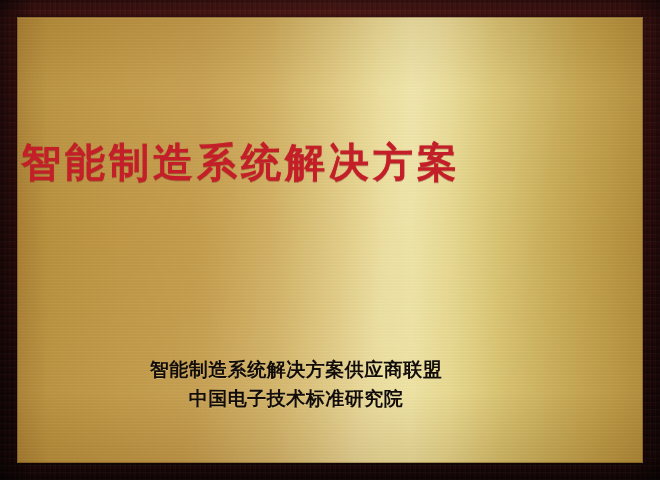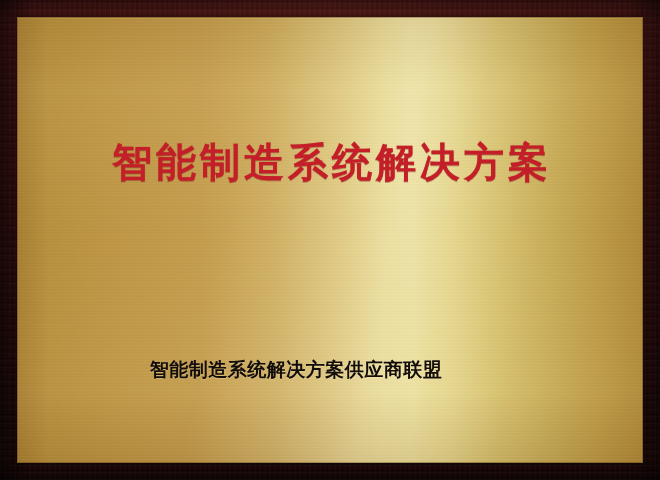--- a/index.html
+++ b/index.html
@@ -126,21 +126,20 @@
   #plate-content {
     position: absolute;
     inset: 0;
   }
 
   .title-block {
     position: absolute;
     left: 0;
     right: 0;
     top: 112px;
-    text-align: center;
   }
 
   .title-line {
     color: #c41f29;
     font-family: "Liberation Serif", "DejaVu Serif", serif;
     font-weight: 700;
     font-size: 40px;
     line-height: 68px;
     letter-spacing: 4px;
     text-indent: 4px;
@@ -182,17 +181,18 @@
     <div class="plate-sheen"></div>
 
     <div id="plate-content">
 
       <div class="title-block">
         <div class="title-line">智能制造系统解决方案</div>
       </div>
 
       <div class="signature-block">
         <div class="signature-line">智能制造系统解决方案供应商联盟</div>
+        <div class="signature-line">中国电子技术标准研究院</div>
       </div>
 
     </div>
   </div>
 </div>
 
 </body></html>

